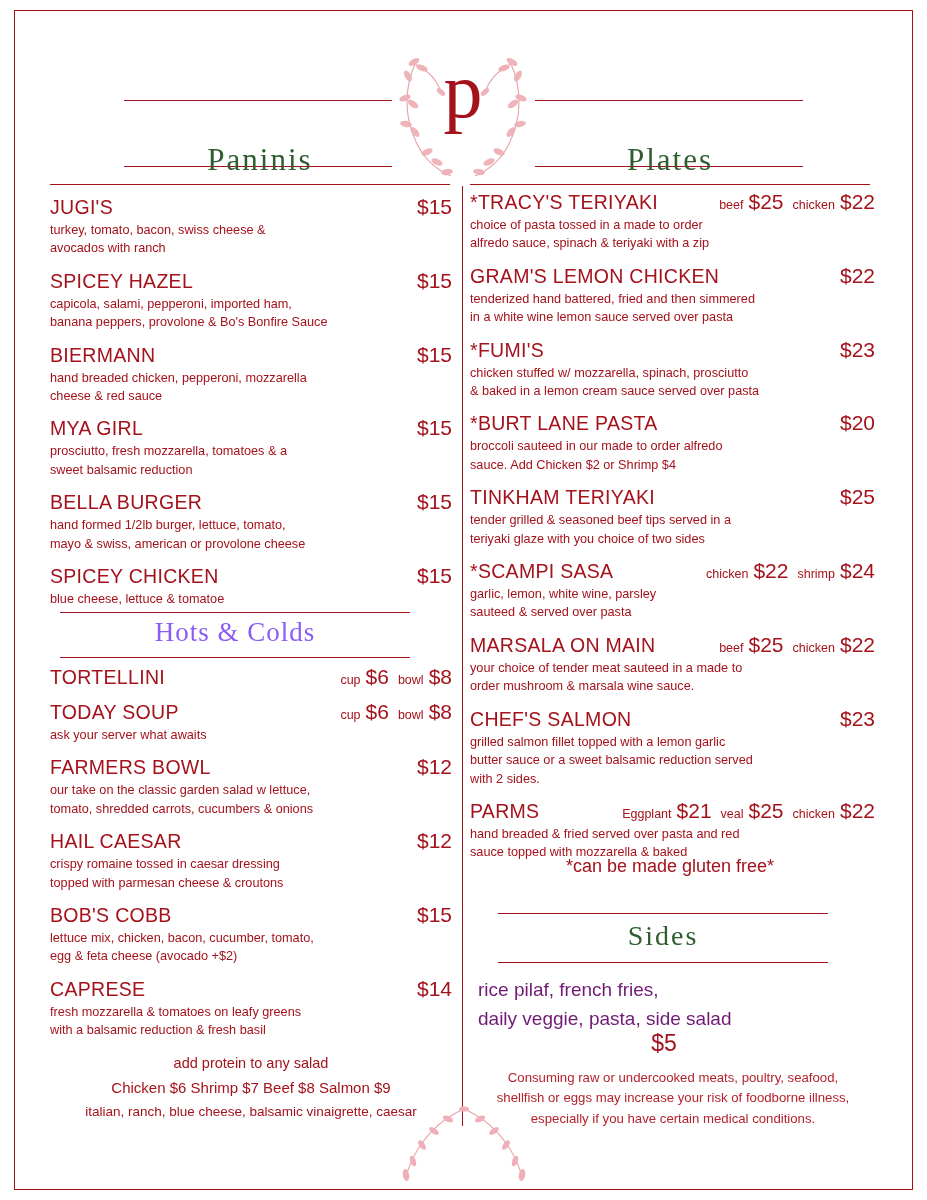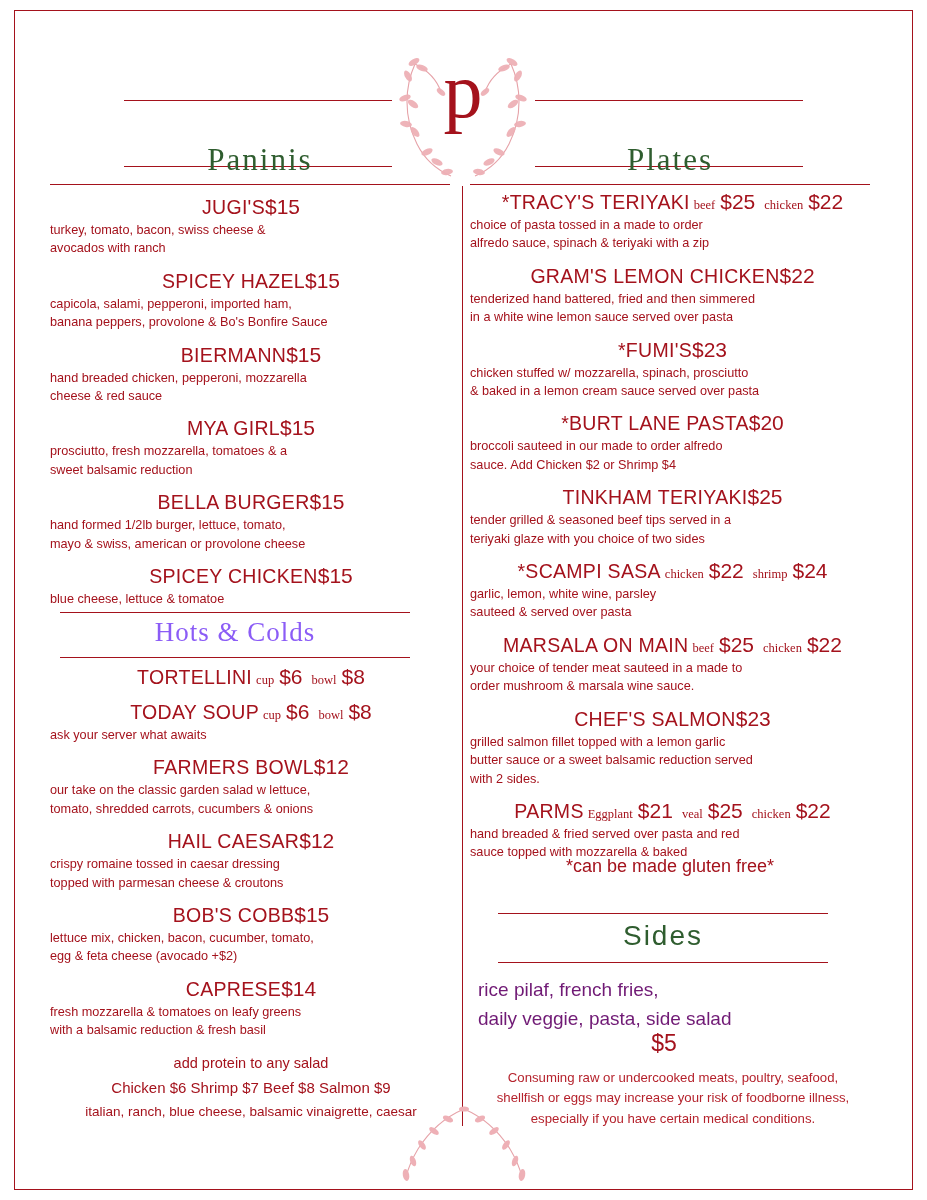--- a/index.html
+++ b/index.html
@@ -122,21 +122,21 @@
     left: 470px; top: 190px;
     width: 405px;
   }
   .item {
     position: relative;
     margin-bottom: 11px;
   }
   .item-head {
     display: flex;
     align-items: baseline;
-    justify-content: center;
+    justify-content: space-between;
   }
   .item-name {
     font-family: "Liberation Sans", sans-serif;
     font-size: 19.5px;
     color: #a4121c;
     letter-spacing: 0.3px;
     white-space: nowrap;
   }
   .price-group {
     display: flex;
@@ -145,21 +145,20 @@
     white-space: nowrap;
   }
   .price {
     font-size: 21px;
     color: #a4121c;
   }
   .price-label {
     font-size: 12.5px;
     color: #a4121c;
     padding-left: 4px;
-    font-family: Liberation Serif, serif;
   }
   .desc {
     font-size: 12.7px;
     color: #a4121c;
     line-height: 1.45;
     margin-top: 2px;
     max-width: 360px;
   }
   .desc.wide { max-width: 330px; }
   
@@ -213,21 +212,21 @@
   .sides-rule-top {
     position: absolute;
     left: 498px; top: 913px;
     width: 330px; height: 0;
     border-top: 1.5px solid #a4121c;
   }
   .sides-title {
     position: absolute;
     left: 498px; top: 920px;
     width: 330px;
-    font-family: Liberation Sans, sans-serif;
+    font-family: Liberation Serif, serif;
     font-size: 28px;
     color: #2f5d2f;
     text-align: center;
     letter-spacing: 2px;
   }
   .sides-rule-bot {
     position: absolute;
     left: 498px; top: 962px;
     width: 330px; height: 0;
     border-top: 1.5px solid #a4121c;

